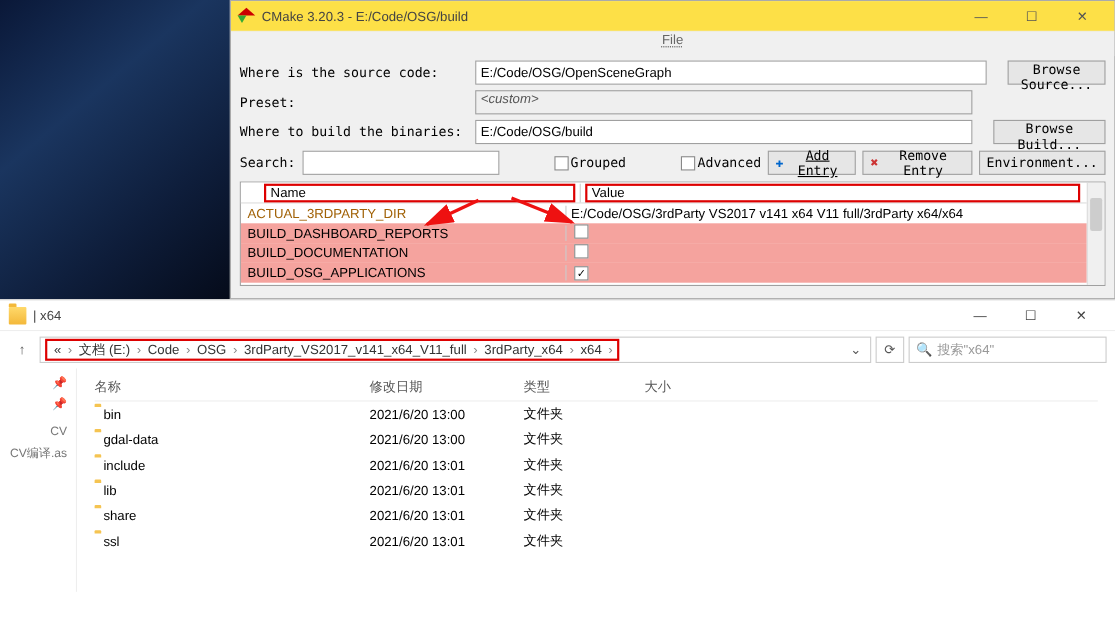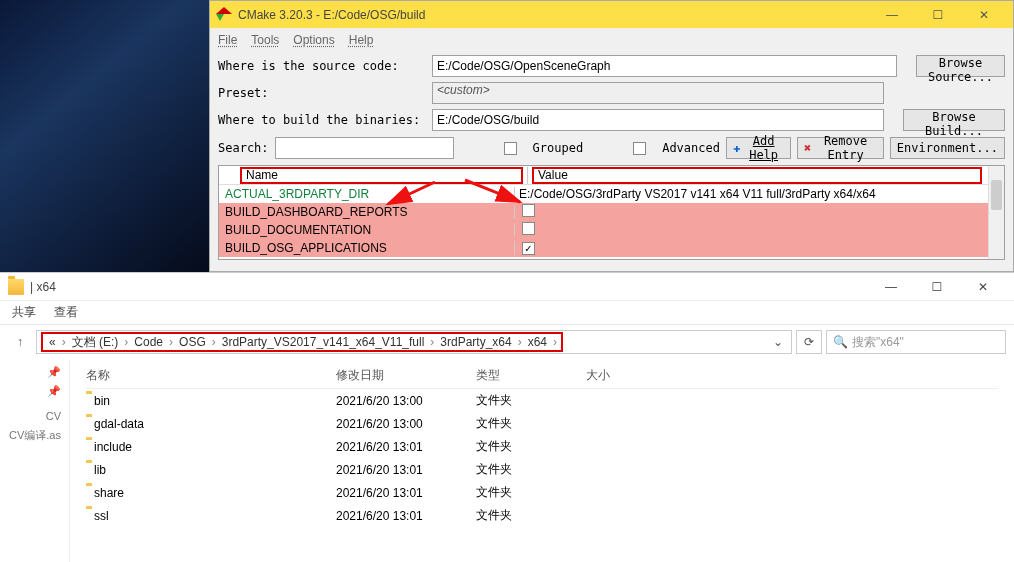--- a/index.html
+++ b/index.html
@@ -11,51 +11,51 @@
     
     .cmake-window { position: absolute; left: 209px; top: 0; width: 805px; height: 272px; background: #f0f0f0; border: 1px solid #aaa; }
     .cmake-titlebar { height: 28px; background: #fde047; display: flex; align-items: center; padding: 0 6px; border-bottom: 1px solid #eee; }
     .cmake-icon { width: 16px; height: 16px; margin-right: 6px; position: relative; }
     .cmake-icon::before { content: ""; position: absolute; width: 0; height: 0; border-left: 8px solid transparent; border-right: 8px solid transparent; border-bottom: 7px solid #c00; top: 0; left: 0;}
     .cmake-icon::after { content: ""; position: absolute; width: 0; height: 0; border-left: 4px solid transparent; border-right: 4px solid transparent; border-top: 7px solid #3a3; top: 7px; left: 0;}
     .cmake-title { flex: 1; color: #444; font-size: 12px; }
     .win-btns { display: flex; gap: 0; }
     .win-btn { width: 46px; height: 28px; display: flex; align-items: center; justify-content: center; color: #555; }
     
-    .cmake-menu { height: 22px; display: flex; align-items: center; padding: 0 8px; gap: 14px; background: #f0f0f0; }
+    .cmake-menu { height: 22px; display: flex; align-items: center; padding: 0 8px; gap: 14px; background: #f0f0f0; flex-direction: column; }
     .cmake-menu span { color: #666; text-decoration: underline dotted; cursor: pointer; text-underline-offset: 2px; }
     
     .cmake-body { padding: 4px 8px; }
     .form-row { display: flex; align-items: center; margin-bottom: 5px; gap: 19px; }
     .form-label { font-family: "Consolas", monospace; font-size: 12px; white-space: nowrap; }
     .form-label.w1 { width: 195px; }
     .form-input { flex: 1; height: 22px; border: 1px solid #a0a0a0; padding: 0 4px; background: #fff; font-family: inherit; font-size: 12px; }
     .form-select { flex: 1; height: 22px; border: 1px solid #a0a0a0; background: #efefef; padding: 0 4px; font-style: italic; color: #555; }
     .form-btn { height: 22px; padding: 0 6px; border: 1px solid #a0a0a0; background: #e6e6e6; font-family: "Consolas", monospace; font-size: 12px; }
     
     .search-row { display: flex; align-items: center; gap: 6px; margin-top: 6px; }
     .search-row .search-input { flex: 1; height: 22px; border: 1px solid #a0a0a0; background: #fff; }
-    .chk-label { display: flex; align-items: center; gap: 16px; font-family: "Consolas", monospace; font-size: 12px; margin-left: 44px; }
+    .chk-label { display: flex; align-items: center; gap: 2px; font-family: "Consolas", monospace; font-size: 12px; margin-left: 44px; }
     .chk { width: 13px; height: 13px; border: 1px solid #888; background: #fff; }
     .icon-btn { height: 22px; padding: 0 6px; border: 1px solid #a0a0a0; background: #e6e6e6; display: flex; align-items: center; gap: 3px; font-family: "Consolas", monospace; font-size: 12px; }
     .plus-ico { color: #06c; font-weight: bold; }
     .x-ico { color: #c33; font-weight: bold; }
     
     .main-panel { margin-top: 6px; border: 1px solid #a0a0a0; background: #fff; height: 95px; position: relative; }
     .scroll-track { position: absolute; right: 0; top: 0; bottom: 0; width: 16px; background: #f0f0f0; border-left: 1px solid #ddd; }
     .scroll-thumb { position: absolute; left: 2px; right: 2px; top: 14px; height: 30px; background: #cdcdcd; border-radius: 2px; }
     .table-content { margin-right: 16px; }
     .table-head { display: flex; background: #fff; border-bottom: 1px solid #ddd; height: 19px; align-items: center; padding-left: 13px; }
     .name-col { width: 296px; padding-left: 6px; border-right: 1px solid #ccc; }
     .name-head-box { border: 2px solid #d00; height: 17px; display: flex; align-items: center; padding-left: 4px; margin: 0 4px 0 2px; }
     .val-col { flex: 1; padding-left: 4px; }
     .val-head-box { border: 2px solid #d00; height: 17px; display: flex; align-items: center; padding-left: 4px; margin-right: 6px; }
     .table-row { display: flex; height: 18px; align-items: center; }
     .table-row .name-col { padding-left: 6px; }
-    .table-row.sel .name-col { color: #15803d; }
+    .table-row.sel .name-col { color: #a16207; }
     .table-row.red { background: #f5a39e; }
     .val-chk { width: 13px; height: 13px; border: 1px solid #888; background: #fff; display: inline-flex; align-items: center; justify-content: center; font-size: 10px; margin-left: 3px;}
     
     
     .arrow { position: absolute; pointer-events: none; }
     
     
     .explorer-window { position: absolute; left: 0; top: 272px; width: 1014px; height: 290px; background: #fff; border-top: 1px solid #ccc; }
     .exp-titlebar { height: 28px; display: flex; align-items: center; padding: 0 8px; border-bottom: 1px solid #eee; }
     .exp-foldericon { width: 16px; height: 16px; background: linear-gradient(#ffd96b,#f3b83a); border-radius: 1px; margin-right: 6px; position: relative;}
@@ -133,21 +133,21 @@
       <label class="chk-label">
           <span class="chk"></span>
           <span>Grouped</span>
         </label>
       <label class="chk-label">
           <span class="chk"></span>
           <span>Advanced</span>
         </label>
       <button class="icon-btn">
           <span class="plus-ico">✚</span>
-          <span style="text-decoration:underline">Add Help</span>
+          <span style="text-decoration:underline">Add Entry</span>
         </button>
       <button class="icon-btn">
           <span class="x-ico">✖</span>
           <span>Remove Entry</span>
         </button>
       <button class="icon-btn">
           <span>Environment...</span>
         </button>
     </div>
     <div class="main-panel">
@@ -208,24 +208,20 @@
 <div class="explorer-window">
   <div class="exp-titlebar">
     <div class="exp-foldericon"></div>
     <div class="exp-title"> | <span>x64</span></div>
     <div class="exp-winbtns">
       <div class="exp-winbtn">—</div>
       <div class="exp-winbtn">☐</div>
       <div class="exp-winbtn">✕</div>
     </div>
   </div>
-  <div class="exp-menubar">
-    <span>共享</span>
-    <span>查看</span>
-  </div>
   <div class="exp-addressrow">
     <div class="nav-btn">↑</div>
     <div class="address-bar">
       <div class="crumb-box" id="crumbs-box">
           <span class="crumb">«</span>
           <span class="sep">›</span>
           <span class="crumb">文档 (E:)</span>
           <span class="sep">›</span>
           <span class="crumb">Code</span>
           <span class="sep">›</span>

